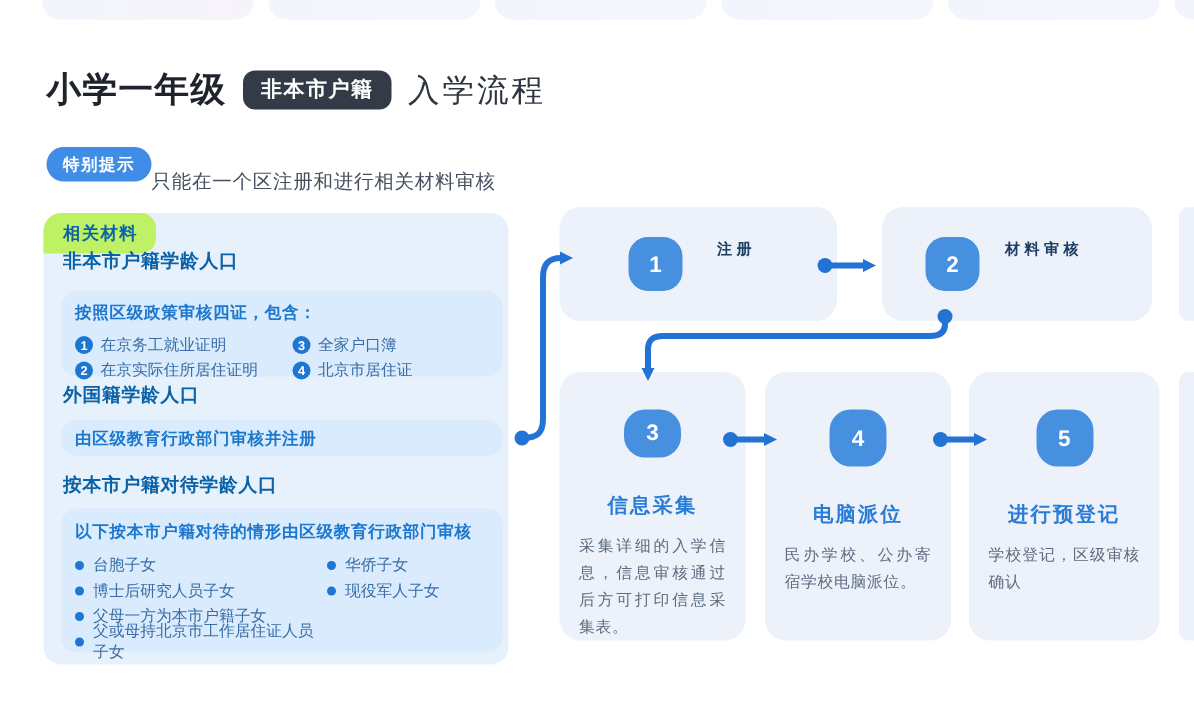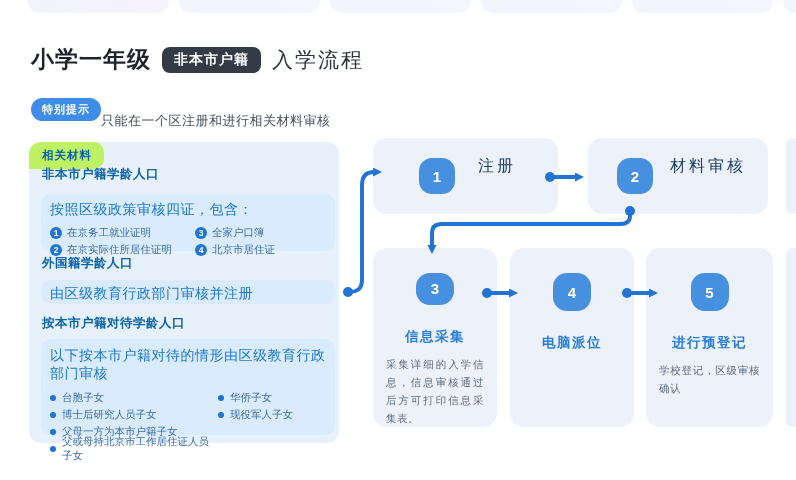--- a/index.html
+++ b/index.html
@@ -25,40 +25,40 @@
 
   
   .panel { position:absolute; left:29px; top:142px; width:310px; height:301px;
            background:#e7f1fb; border-radius:12px; }
   .panel-tab { position:absolute; left:0; top:0; background:#bef264; color:#0c63a8;
                font-size:11.5px; font-weight:700; padding:6px 12px 6px 13px;
                border-radius:12px 10px 10px 0; letter-spacing:1px; }
   .sec-heading { position:absolute; left:13px; font-size:12.5px; font-weight:700;
                  color:#0a62a9; letter-spacing:0.5px; }
   .inner-box { position:absolute; left:12px; width:294px; background:#d9ebfd; border-radius:10px; }
-  .box-intro { font-size:14px; font-weight:400; color:#1b78cd; letter-spacing:0.5px; }
+  .box-intro { font-size:11px; font-weight:700; color:#1b78cd; letter-spacing:0.5px; }
   .num-grid { display:grid; grid-template-columns:145px 1fr; grid-auto-rows:17px;
               margin-top:5px; align-items:center; }
   .num-item { display:flex; align-items:center; gap:5px; font-size:10.5px; color:#3a6da5; }
   .num-dot { width:12px; height:12px; border-radius:50%; background:#1d76d2; color:#fff;
              font-size:8.5px; font-weight:700; display:flex; align-items:center; justify-content:center; flex:0 0 12px; }
   .bullet-cols { display:flex; margin-top:6px; }
   .bullet-col { display:flex; flex-direction:column; }
   .bullet-col.left { width:168px; }
   .bullet-item { display:flex; align-items:center; gap:6px; font-size:10.5px;
                  color:#3a6da5; height:17px; }
   .bullet-dot { width:6px; height:6px; border-radius:50%; background:#1d76d2; flex:0 0 6px; }
 
   
   .flow-card { position:absolute; background:#edf2fa; border-radius:14px; }
   .step-badge { background:#478fdf; color:#ffffff; font-weight:700; display:flex;
                 align-items:center; justify-content:center; }
   .badge-top { position:absolute; width:36px; height:36px; border-radius:13px; font-size:15px; top:20px; }
   .step-label-top { position:absolute; top:0; height:56px; display:flex; align-items:center;
-                    font-size:16px; font-weight:400; color:#1d3e66; letter-spacing:3px; }
+                    font-size:10px; font-weight:700; color:#1d3e66; letter-spacing:3px; }
   .card-col { display:flex; flex-direction:column; align-items:center; }
   .badge-mid { width:38px; height:38px; border-radius:14px; font-size:15px; margin-top:25px; }
   .step-title { margin-top:23px; font-size:13.5px; font-weight:700; color:#2a7dd6; letter-spacing:1.5px; }
   .step-desc { margin-top:9px; padding:0 13px; font-size:10.5px; line-height:1.72;
                color:#5c6b80; letter-spacing:0.5px; align-self:stretch; text-align:justify; }
   .edge-card { position:absolute; left:786px; width:16px; background:#edf2fa; border-radius:6px 0 0 6px; }
 
   .connector-layer { position:absolute; inset:0; pointer-events:none; z-index:6; }
 </style>
 </head>
@@ -163,20 +163,21 @@
 
   <div class="flow-card card-col" style="left:373px; top:248px; width:124px; height:179px">
     <div class="step-badge badge-mid">3</div>
     <div class="step-title">信息采集</div>
     <div class="step-desc">采集详细的入学信息，信息审核通过后方可打印信息采集表。</div>
   </div>
 
   <div class="flow-card card-col" style="left:510px; top:248px; width:124px; height:179px">
     <div class="step-badge badge-mid">4</div>
     <div class="step-title">电脑派位</div>
+    <div class="step-desc">民办学校、公办寄宿学校电脑派位。</div>
   </div>
 
   <div class="flow-card card-col" style="left:646px; top:248px; width:127px; height:179px">
     <div class="step-badge badge-mid">5</div>
     <div class="step-title">进行预登记</div>
     <div class="step-desc">学校登记，区级审核确认</div>
   </div>
 
   <div class="edge-card" style="top:138px; height:76px"></div>
   <div class="edge-card" style="top:248px; height:179px"></div>

